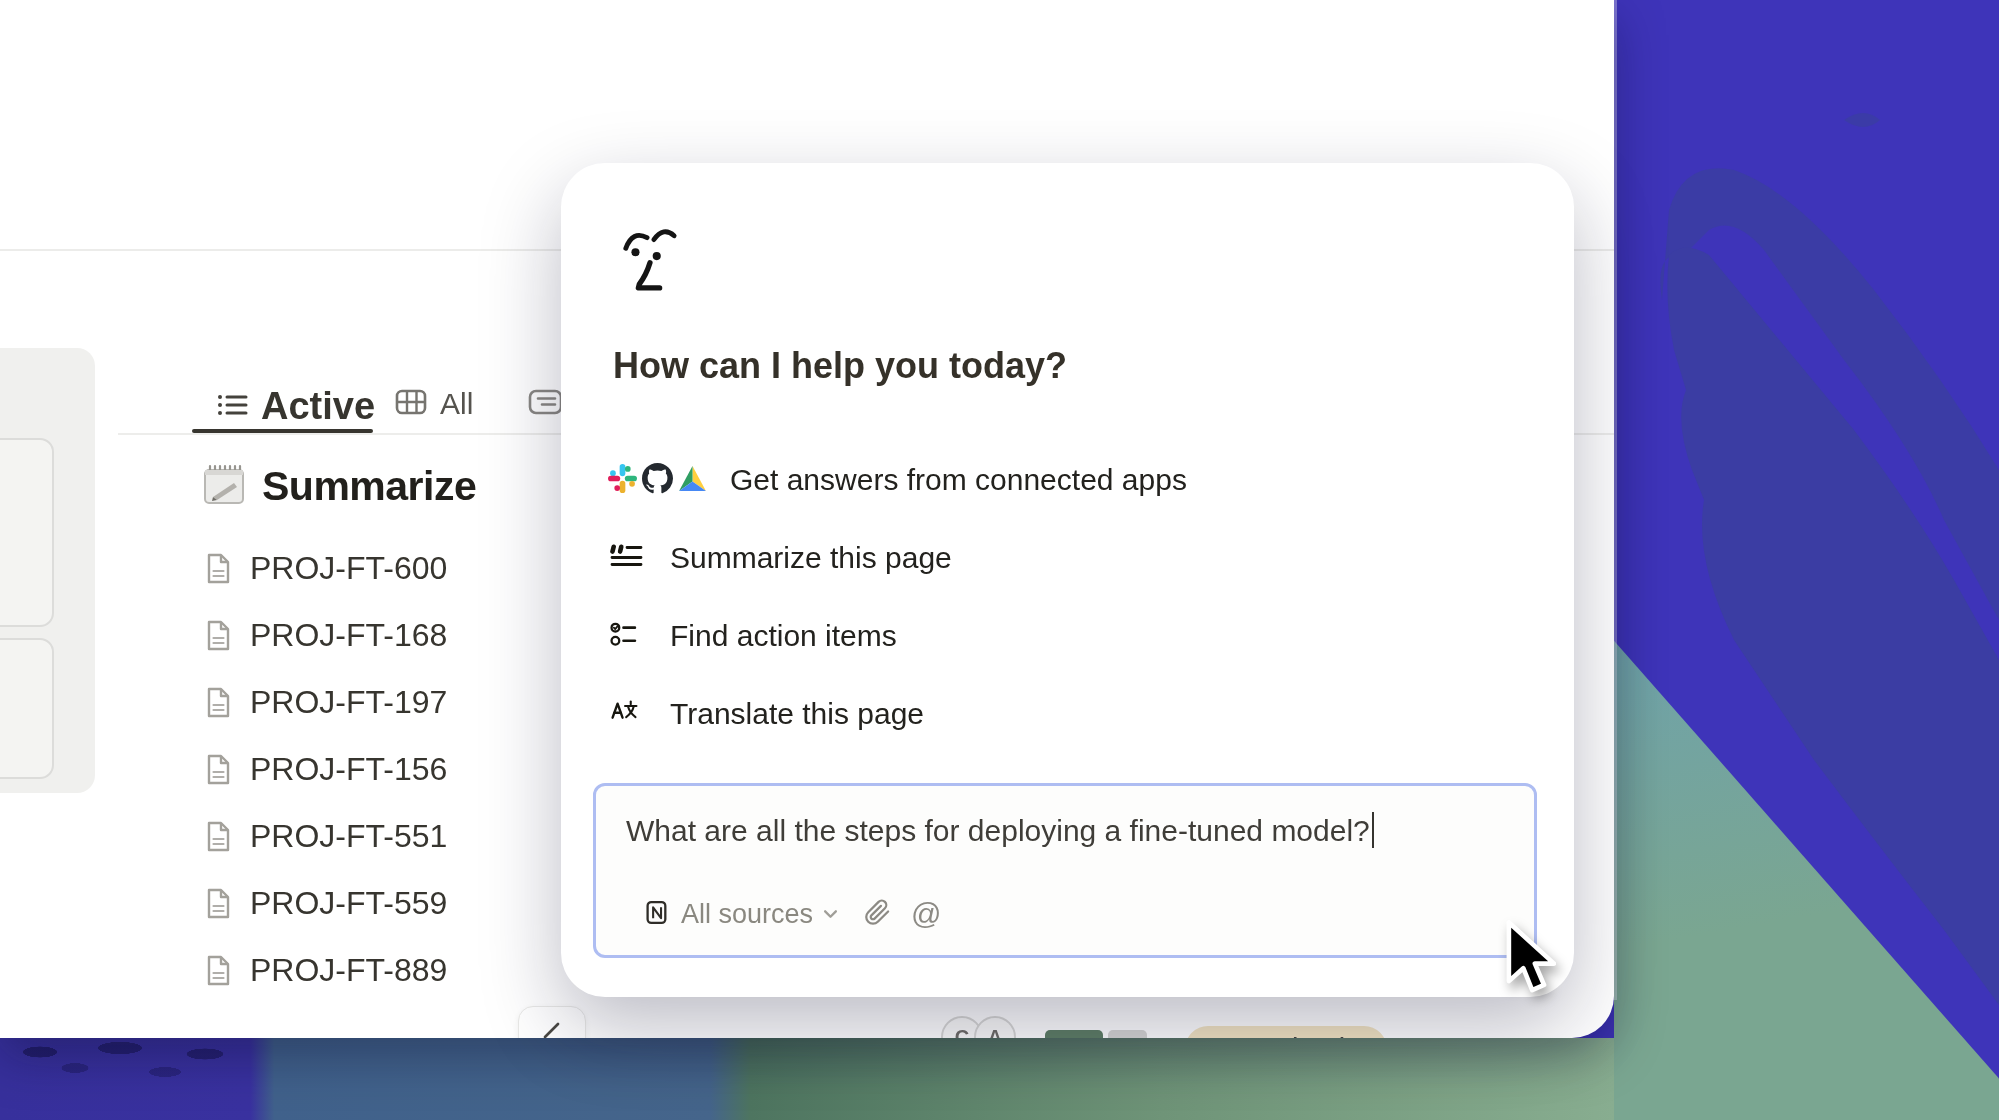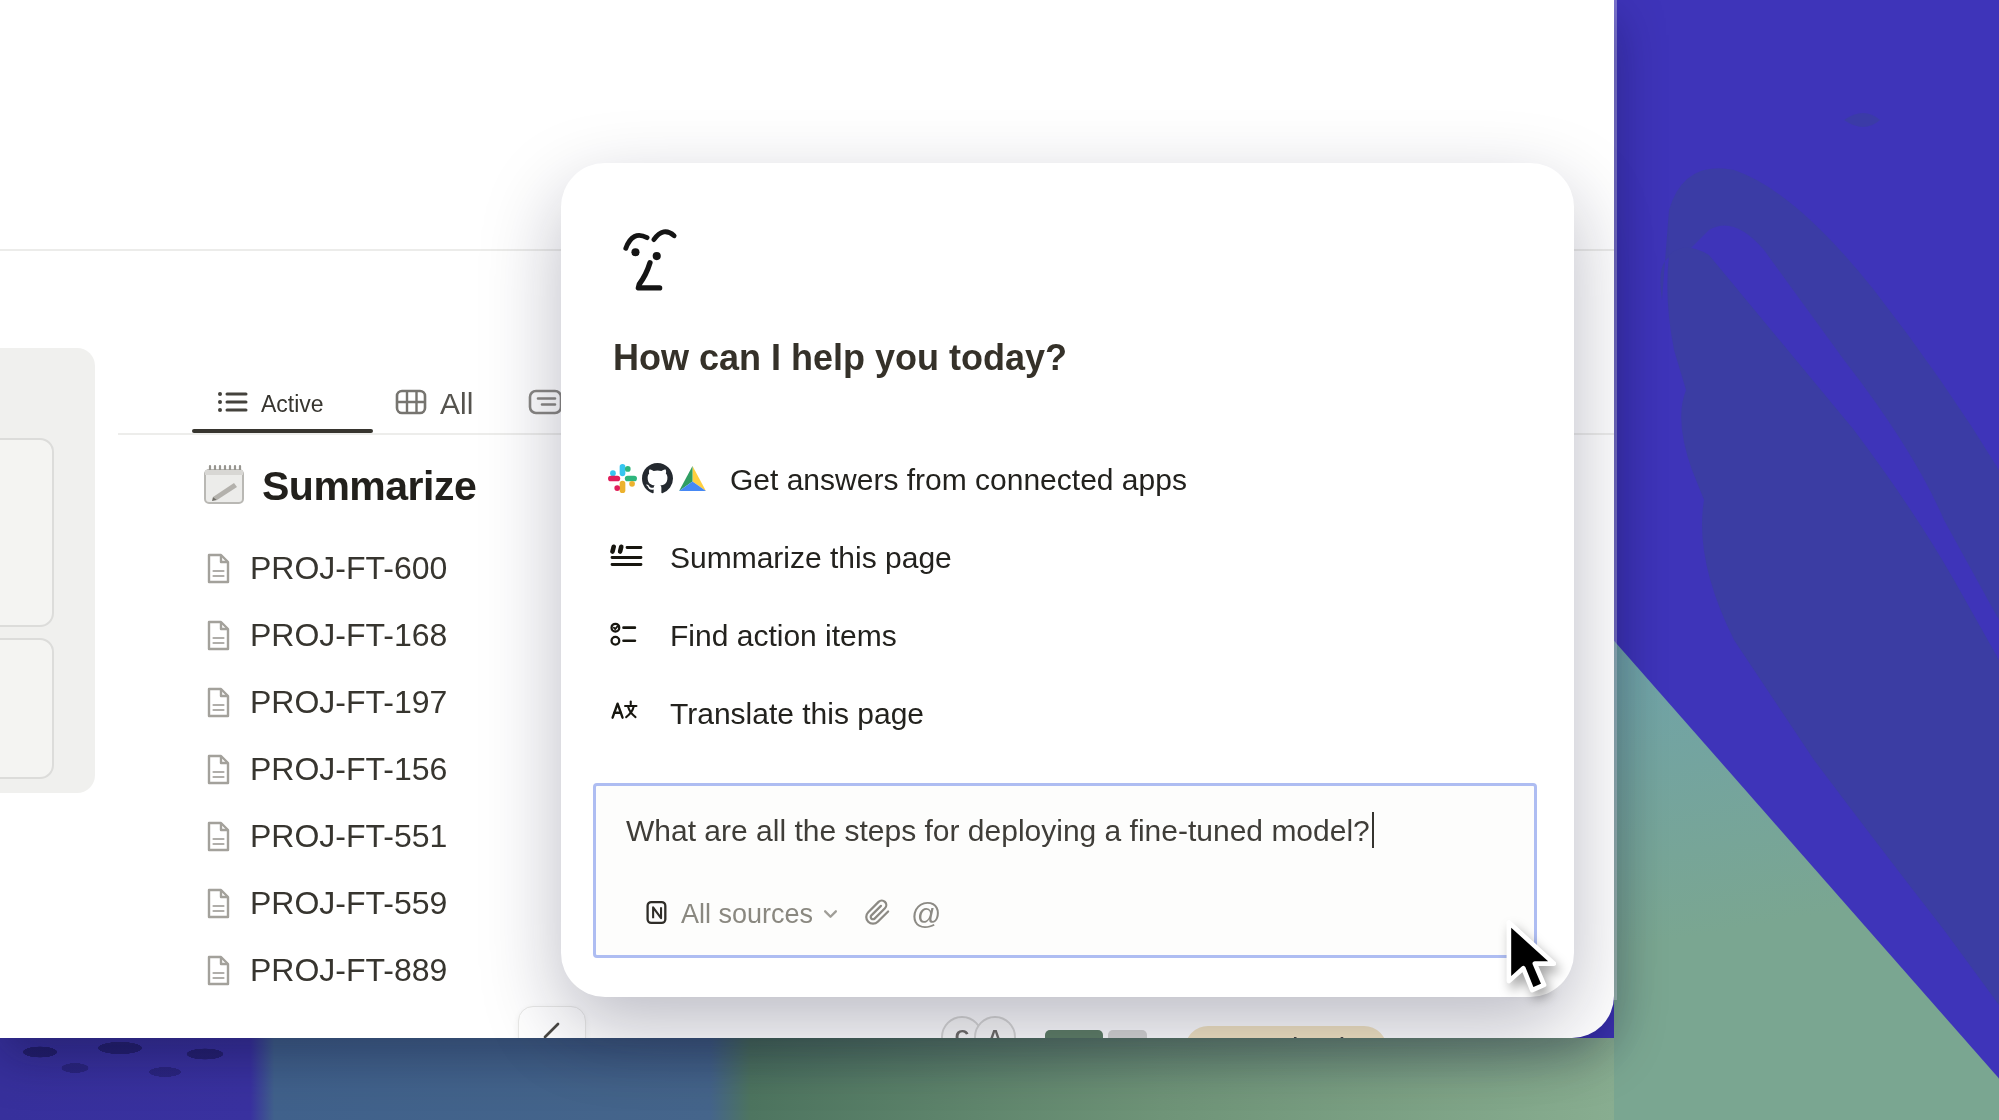--- a/index.html
+++ b/index.html
@@ -30,21 +30,21 @@
   .board-panel{position:absolute;left:0;top:348px;width:95px;height:445px;background:#f0f0ee;
                border-radius:0 18px 18px 0;}
   .board-card{position:absolute;left:-16px;width:66px;border:2px solid #dcdcda;border-radius:14px;background:#f4f4f2;}
   .board-card.c1{top:438px;height:185px;}
   .board-card.c2{top:638px;height:137px;}
 
   
   .tabs-divider{position:absolute;left:118px;top:433px;width:1496px;height:2px;background:#ededeb;}
   .tab{position:absolute;display:flex;align-items:center;gap:12px;}
   .tab-active{left:215px;top:385px;}
-  .tab-active .tab-label{font-size:23px;font-weight:400;color:#37352f;}
+  .tab-active .tab-label{font-size:38px;font-weight:700;color:#37352f;}
   .tab-all{left:394px;top:385px;}
   .tab-all .tab-label{font-size:30px;font-weight:400;color:#55534e;}
   .tab-card{left:527px;top:385px;}
   .active-underline{position:absolute;left:192px;top:429px;width:181px;height:4px;background:#37352f;border-radius:3px;}
 
   
   .page-title-row{position:absolute;left:200px;top:460px;display:flex;align-items:center;gap:14px;}
   .page-title{font-size:41px;font-weight:700;color:#22201c;letter-spacing:-0.5px;}
   .proj-list{position:absolute;left:205px;top:535px;}
   .proj-row{height:67px;display:flex;align-items:center;gap:18px;}
@@ -64,33 +64,33 @@
   .swatch-gray{left:1108px;width:39px;background:#d6d6d4;}
   .eval-tag{position:absolute;left:1185px;top:1014px;width:202px;height:46px;border-radius:23px;background:#f3e5c3;
             display:flex;align-items:center;gap:23px;padding-left:20px;box-sizing:border-box;margin-top:12px;}
   .eval-dot{width:14px;height:14px;border-radius:50%;background:#cf9a44;}
   .eval-label{font-size:29px;color:#454440;font-weight:500;}
 
   
   .modal{position:absolute;left:561px;top:163px;width:1013px;height:834px;background:#fff;border-radius:44px;
          box-shadow:0 30px 80px rgba(15,15,45,.28);z-index:5;}
   .ai-face{position:absolute;left:59px;top:60px;}
-  .greeting{position:absolute;left:52px;top:174px;font-size:36px;font-weight:700;color:#353129;}
+  .greeting{position:absolute;left:52px;top:182px;font-size:36px;font-weight:700;color:#353129;}
   .srow{position:absolute;left:46px;height:78px;display:flex;align-items:center;cursor:pointer;}
   .srow.r1{top:278px;}
   .srow.r2{top:356px;}
   .srow.r3{top:434px;}
   .srow.r4{top:512px;}
   .icell{display:flex;align-items:center;}
   .icell-wide{width:123px;gap:4px;}
   .icell-one{width:60px;padding-left:3px;}
   .slabel{font-size:30px;font-weight:500;color:#23221e;}
 
   .input-box{position:absolute;left:32px;top:620px;width:944px;height:175px;border:3px solid #aebdf2;
-             border-radius:4px;background:#fdfdfc;box-sizing:border-box;}
+             border-radius:12px;background:#fdfdfc;box-sizing:border-box;}
   .query{position:absolute;left:30px;top:26px;font-size:30px;color:#3f3d38;white-space:nowrap;}
   .caret{display:inline-block;width:2.5px;height:36px;background:#35342f;margin-left:2px;vertical-align:-7px;}
   .src-row{position:absolute;left:50px;bottom:24px;display:flex;align-items:center;}
   .src-label{font-size:27px;color:#8a8880;font-weight:500;margin-left:12px;}
   .src-chevron{margin-left:10px;}
   .clip-icon{margin-left:26px;}
   .at-icon{margin-left:20px;font-size:30px;color:#8c8a84;}
 
   .cursor{position:absolute;left:1506px;top:920px;z-index:10;filter:drop-shadow(4px 7px 6px rgba(0,0,0,.35));}
 </style>

